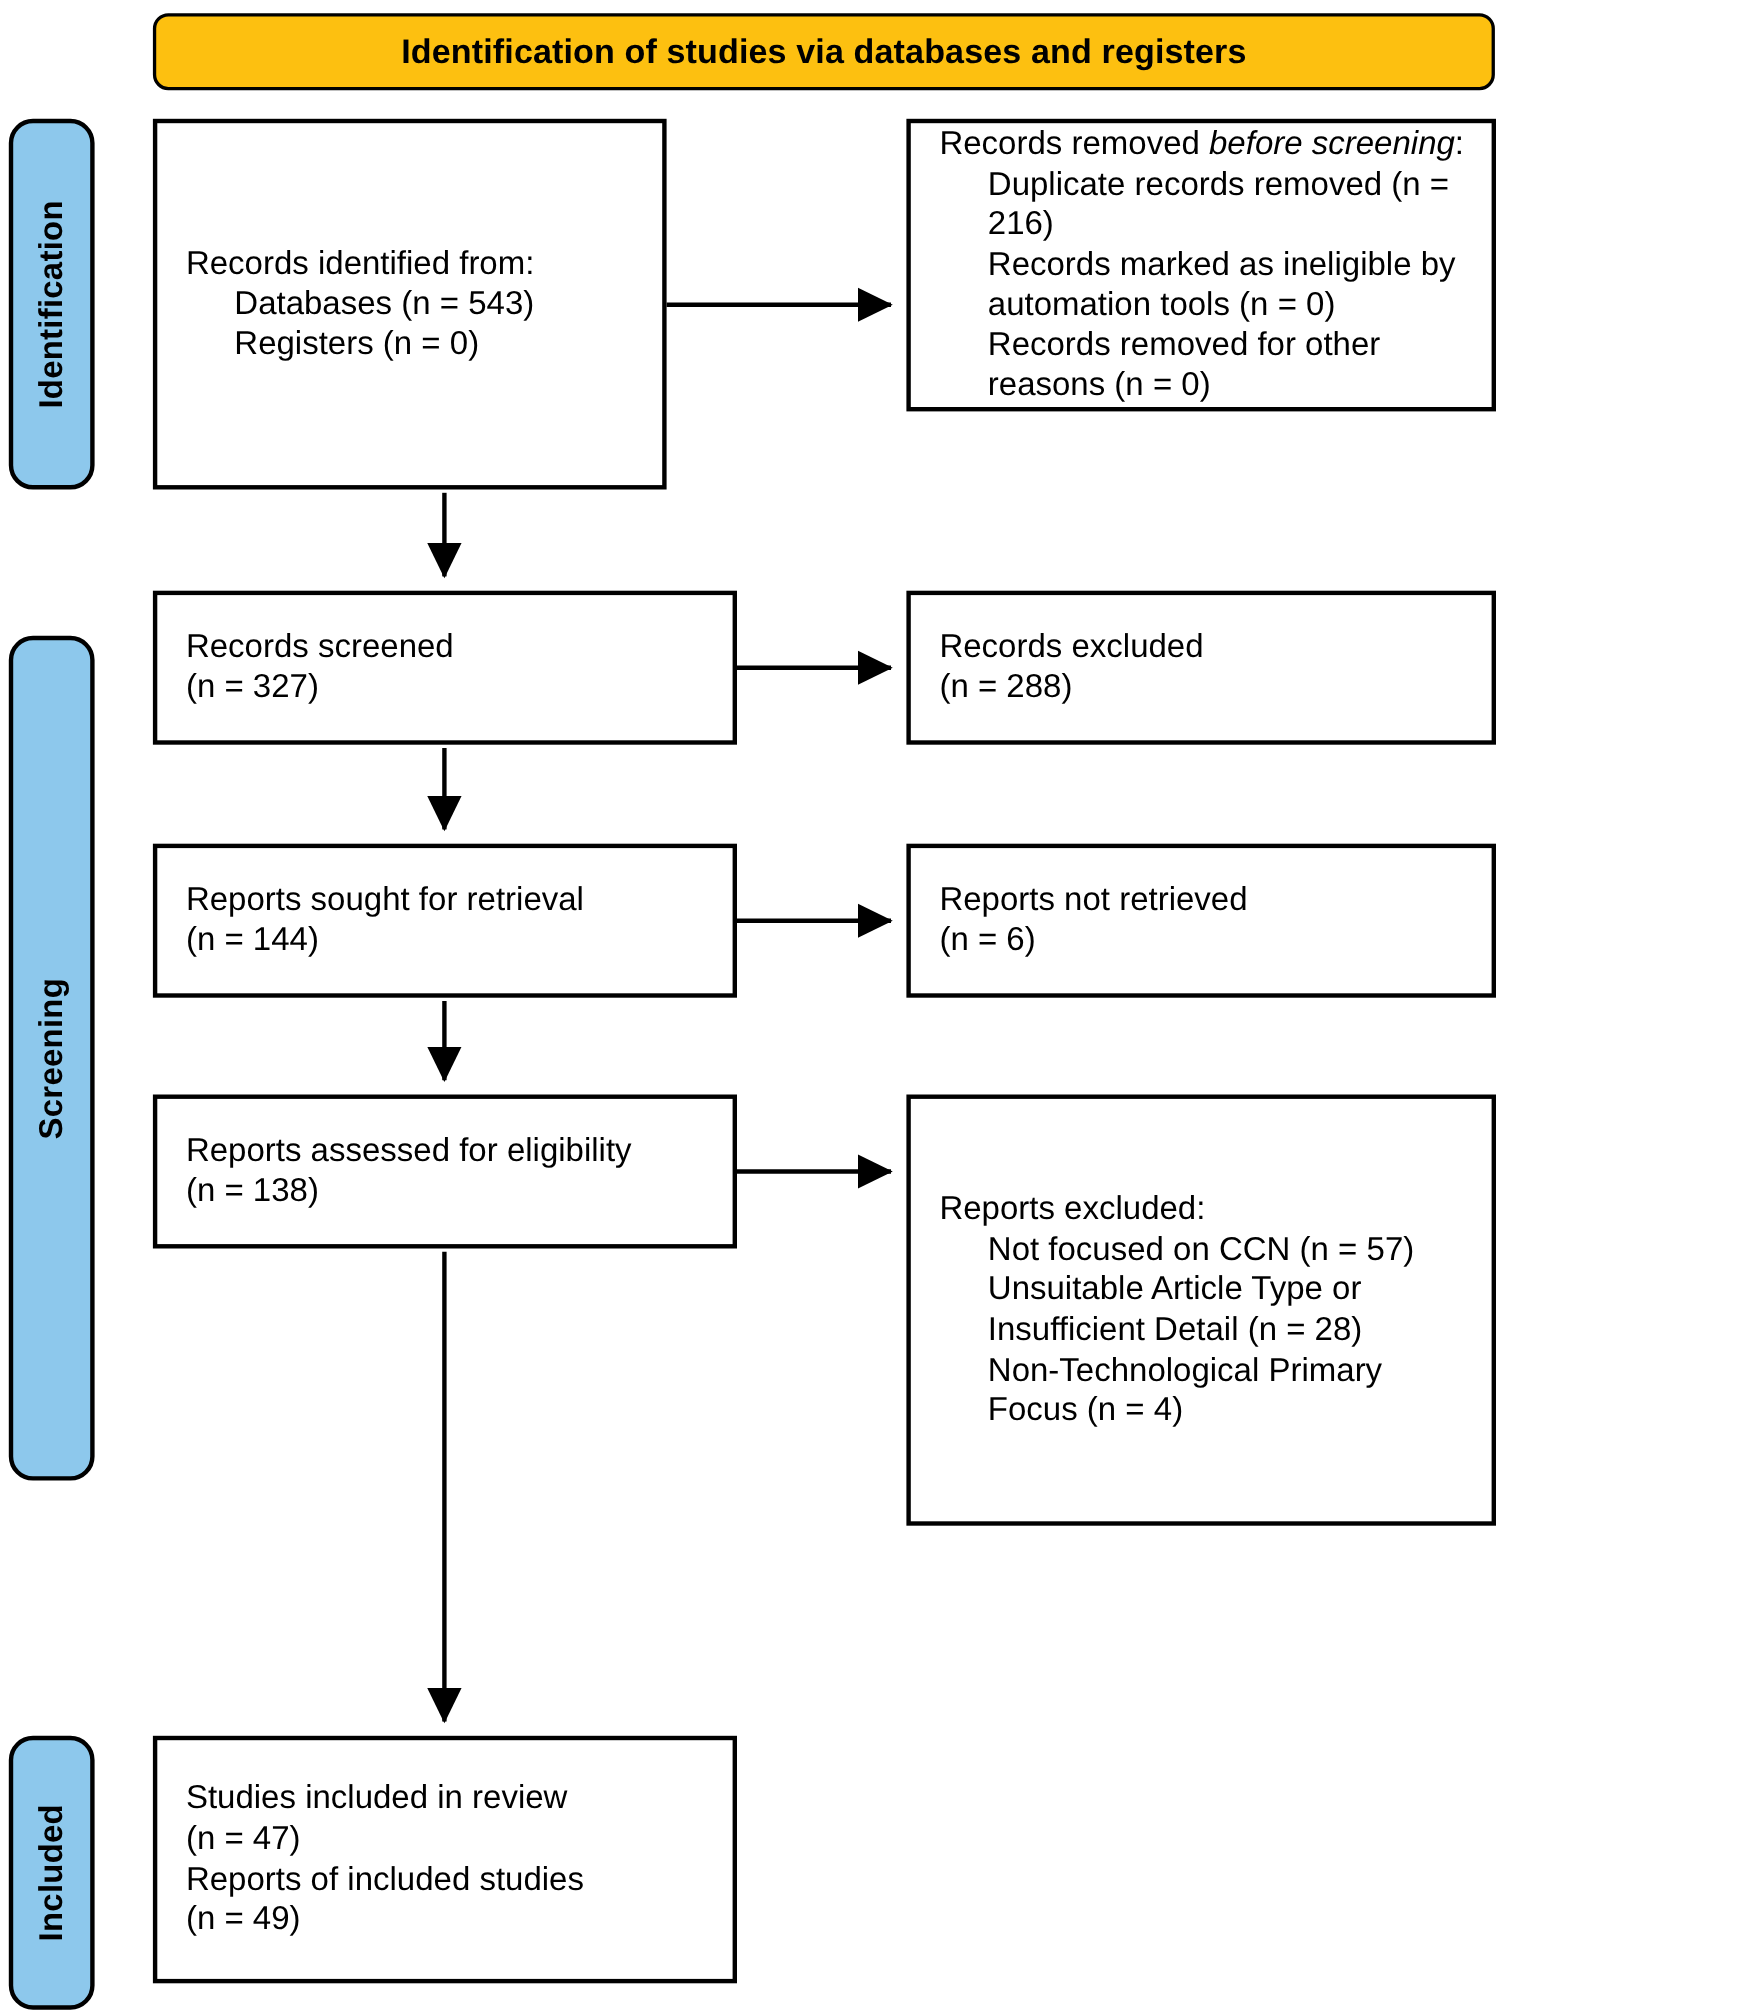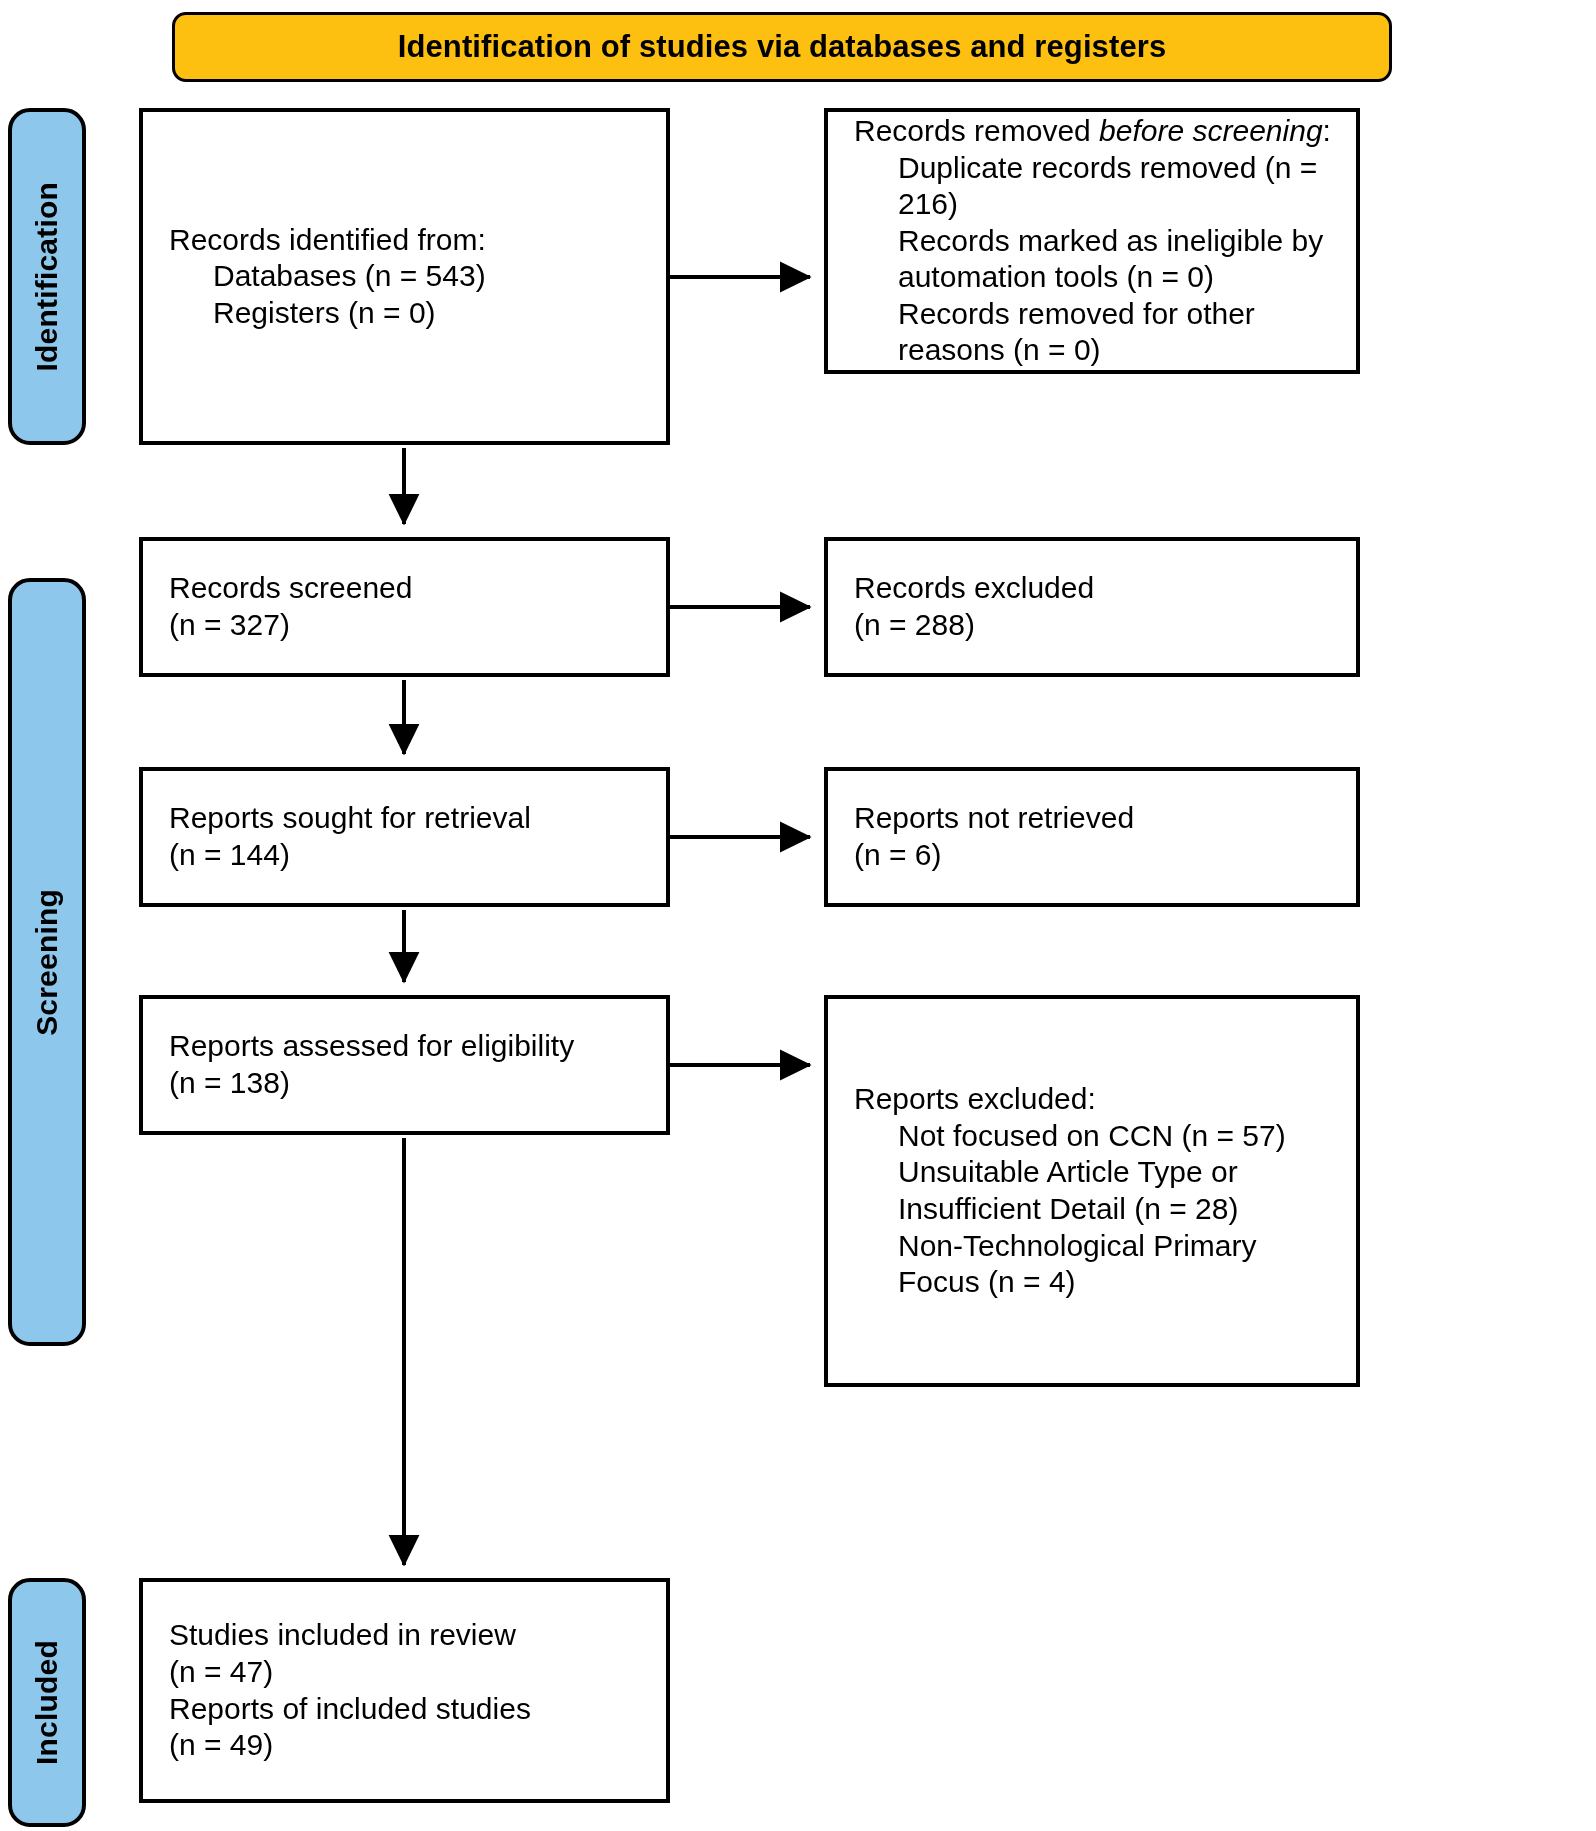--- a/index.html
+++ b/index.html
@@ -30,21 +30,20 @@
     border: 3px solid #000000;
     border-radius: 14px;
     box-sizing: border-box;
     display: flex;
     align-items: center;
     justify-content: center;
     font-weight: bold;
     font-size: 31px;
     letter-spacing: 0.1px;
     color: #000000;
-    margin-left: 33px;
   }
 
   
   .stage-pill {
     position: absolute;
     background: #8DC8EC;
     border: 4px solid #000000;
     border-radius: 22px;
     box-sizing: border-box;
     display: flex;
@@ -78,21 +77,21 @@
   .flow-box .line {
     font-size: 30px;
     line-height: 1.22;
     white-space: pre-wrap;
     color: #000000;
   }
   .flow-box .line.indent { padding-left: 44px; text-indent: 0; }
   .flow-box .line .ital  { font-style: italic; }
 
   
-  #box-identified      { left: 139px;  top: 108px;  width: 531px; height: 337px; }
+  #box-identified      { left: 139px;  top: 108px;  width: 467px; height: 337px; }
   #box-screened        { left: 139px;  top: 537px;  width: 531px; height: 140px; }
   #box-sought          { left: 139px;  top: 767px;  width: 531px; height: 140px; }
   #box-assessed        { left: 139px;  top: 995px;  width: 531px; height: 140px; }
   #box-included        { left: 139px;  top: 1578px; width: 531px; height: 225px; }
 
   
   #box-removed         { left: 824px;  top: 108px;  width: 536px; height: 266px; }
   #box-excluded-recs   { left: 824px;  top: 537px;  width: 536px; height: 140px; }
   #box-not-retrieved   { left: 824px;  top: 767px;  width: 536px; height: 140px; }
   #box-reports-excl    { left: 824px;  top: 995px;  width: 536px; height: 392px; }

